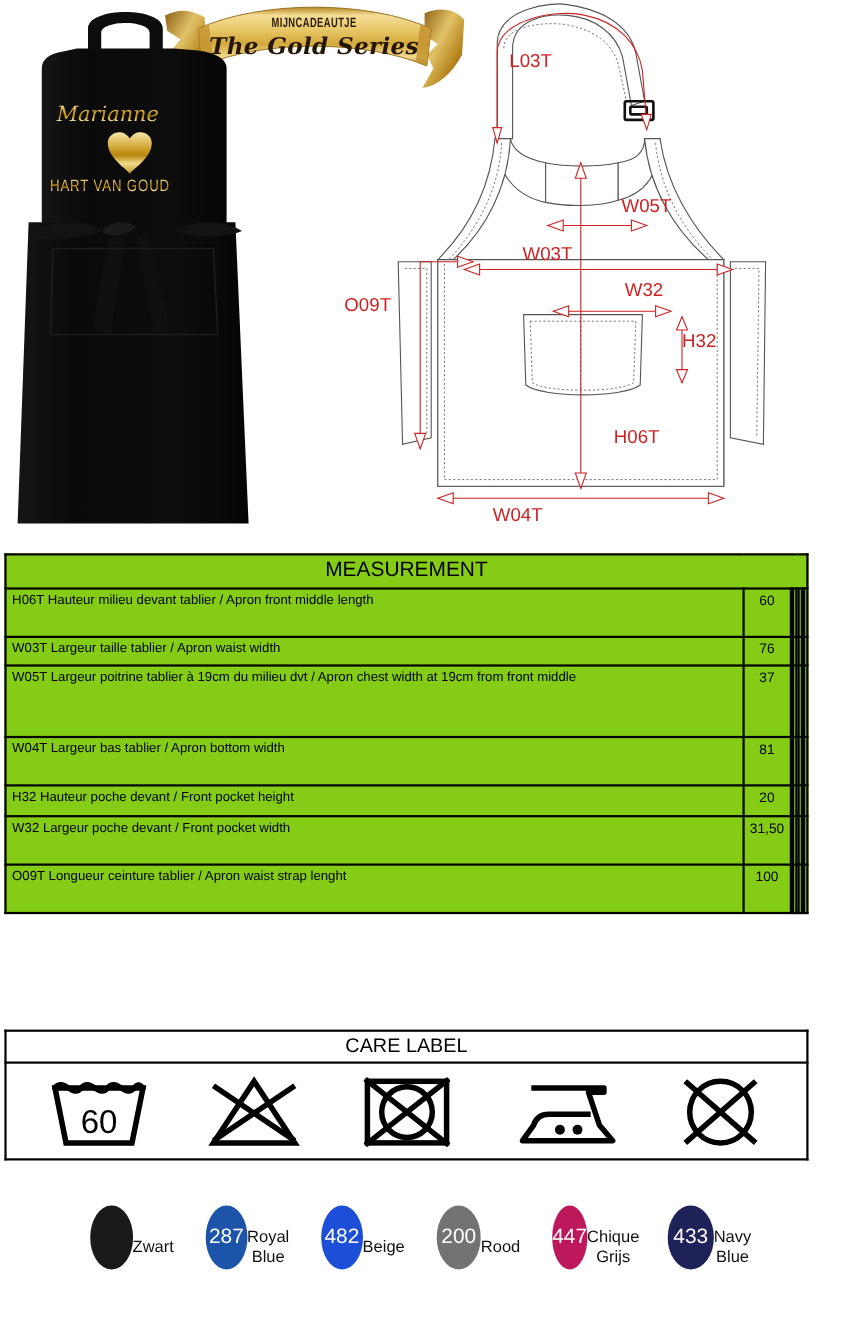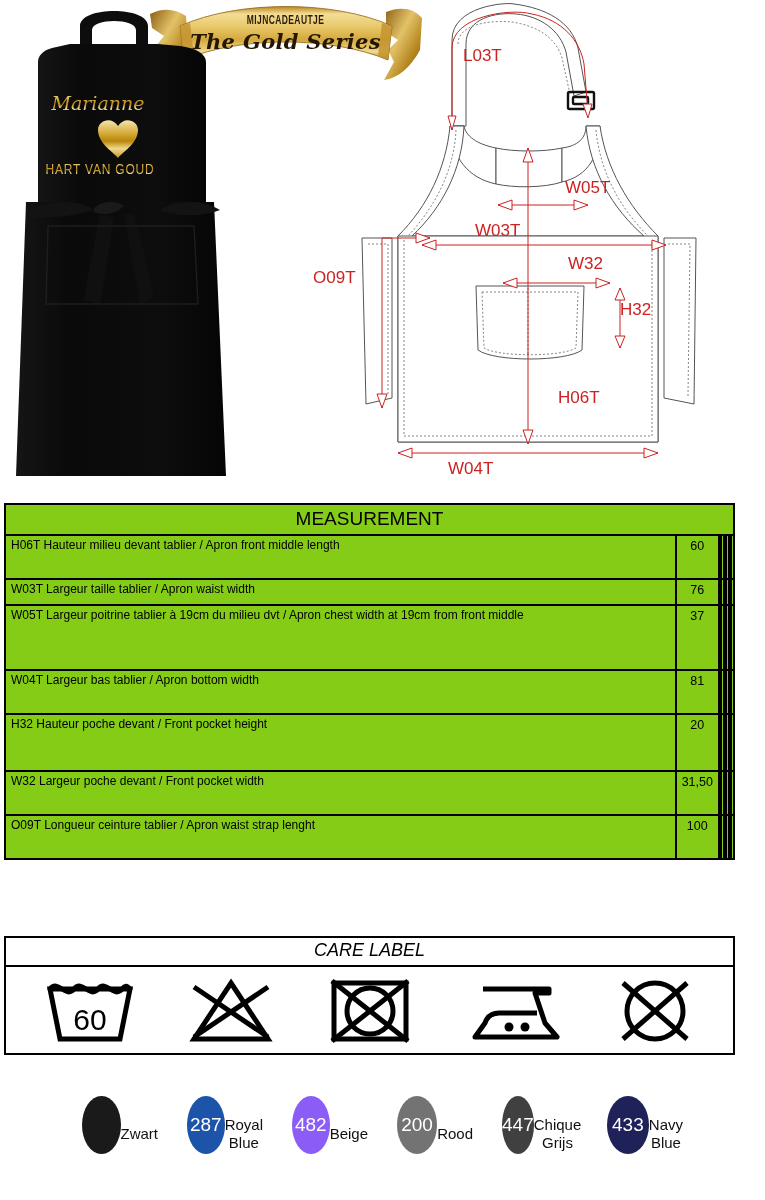--- a/index.html
+++ b/index.html
@@ -124,21 +124,20 @@
     position: absolute; left: 4px; top: 936px;
     width: 731px;
     border-collapse: collapse;
   }
   #care-table td { border: 2px solid #000; padding: 0; }
   .care-title {
     text-align: center;
     font-size: 18px;
     height: 29px;
     padding: 2px 0 4px 0 !important;
-    font-style: italic;
   }
   .care-row { height: 86px; }
   #care-icons {
     display: flex;
     align-items: center;
     justify-content: space-around;
     height: 86px;
     padding: 0 12px;
     border-radius: 22px;
   }
@@ -378,21 +377,21 @@
       <tr style="height:44px">
         <td class="desc-cell">W04T Largeur bas tablier / Apron bottom width</td>
         <td class="val-cell">81</td>
         <td></td>
           <td></td>
         <td></td>
           <td></td>
         <td></td>
           <td></td>
       </tr>
-      <tr style="height:57px">
+      <tr style="height:28px">
         <td class="desc-cell">H32 Hauteur poche devant / Front pocket height</td>
         <td class="val-cell">20</td>
         <td></td>
           <td></td>
         <td></td>
           <td></td>
         <td></td>
           <td></td>
       </tr>
       <tr style="height:44px">
@@ -468,29 +467,29 @@
     <div class="swatch-item">
       <div class="swatch-dot" style="background: rgb(26, 26, 26);"></div>
       <div class="swatch-label">Zwart</div>
     </div>
     <div class="swatch-item">
       <div class="swatch-dot" style="background: rgb(27, 84, 168);">287</div>
       <div class="swatch-label">Royal
 Blue</div>
     </div>
     <div class="swatch-item">
-      <div class="swatch-dot" style="background: #8b5cf6;">482</div>
+      <div class="swatch-dot" style="background: #1d4ed8;">482</div>
       <div class="swatch-label">Beige</div>
     </div>
     <div class="swatch-item">
       <div class="swatch-dot" style="background: #737373;">200</div>
       <div class="swatch-label">Rood</div>
     </div>
     <div class="swatch-item">
-      <div class="swatch-dot" style="background: #404040;">447</div>
+      <div class="swatch-dot" style="background: #be185d;">447</div>
       <div class="swatch-label">Chique
 Grijs</div>
     </div>
     <div class="swatch-item">
       <div class="swatch-dot" style="background: rgb(31, 33, 89);">433</div>
       <div class="swatch-label">Navy
 Blue</div>
     </div>
   </div>
 

